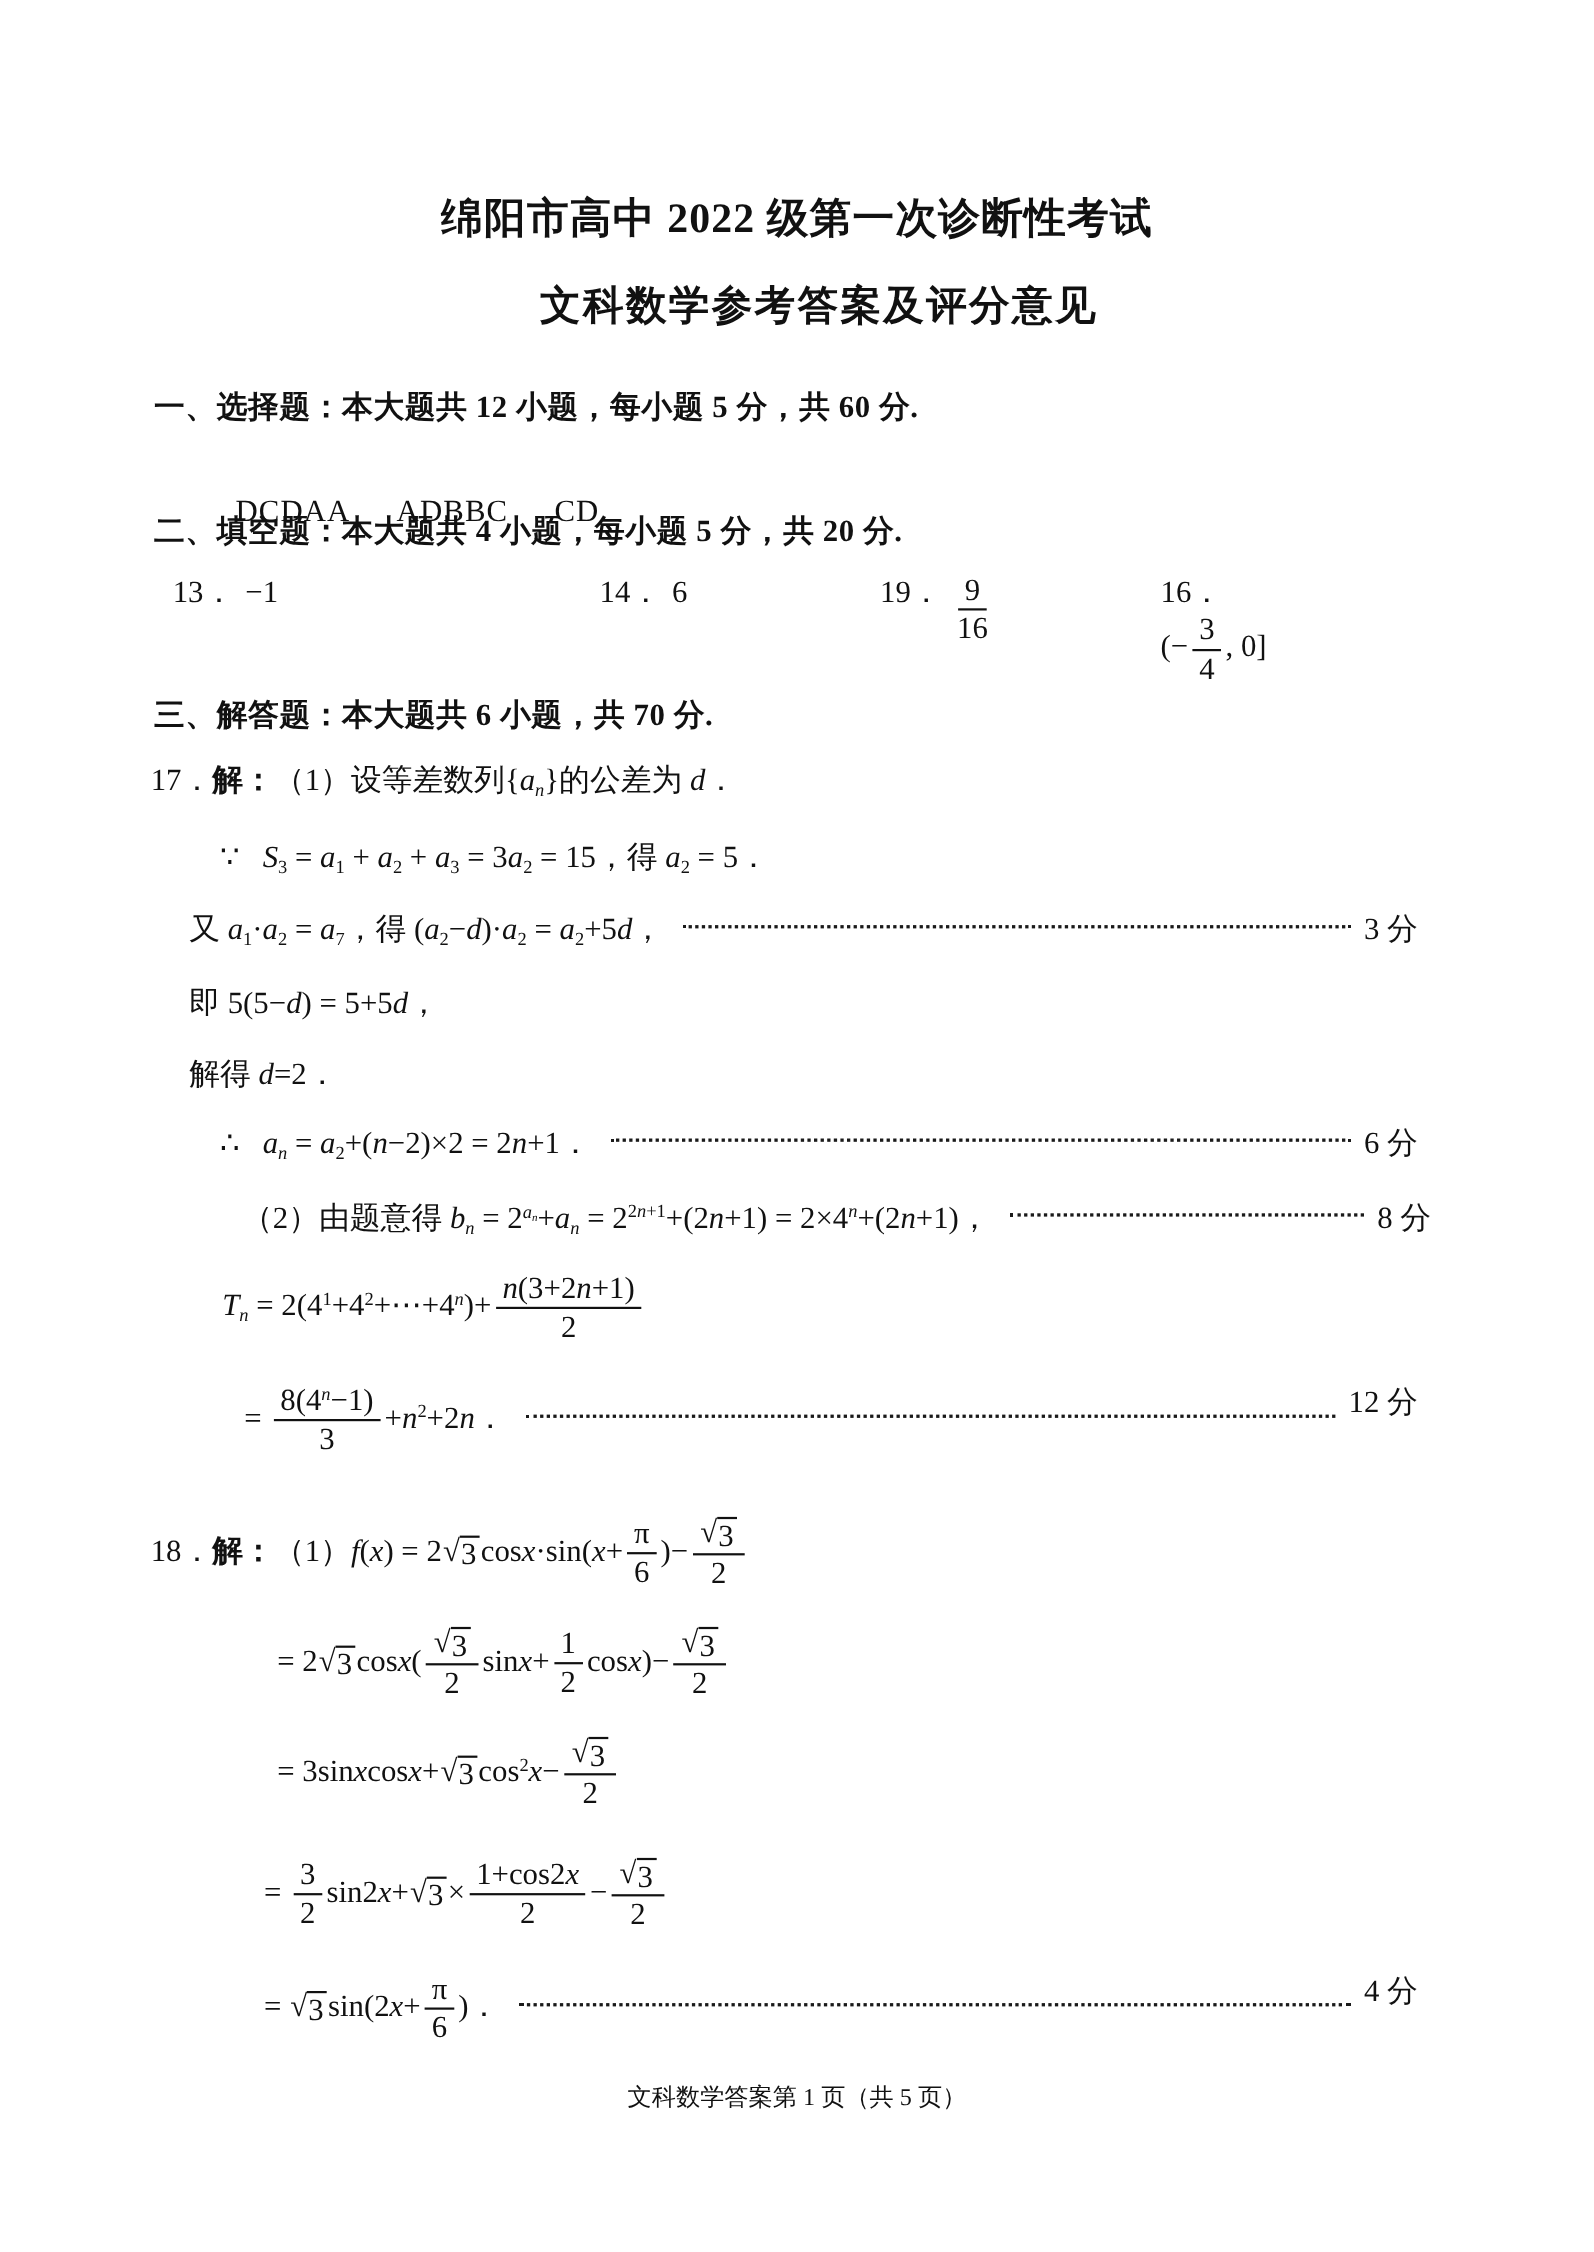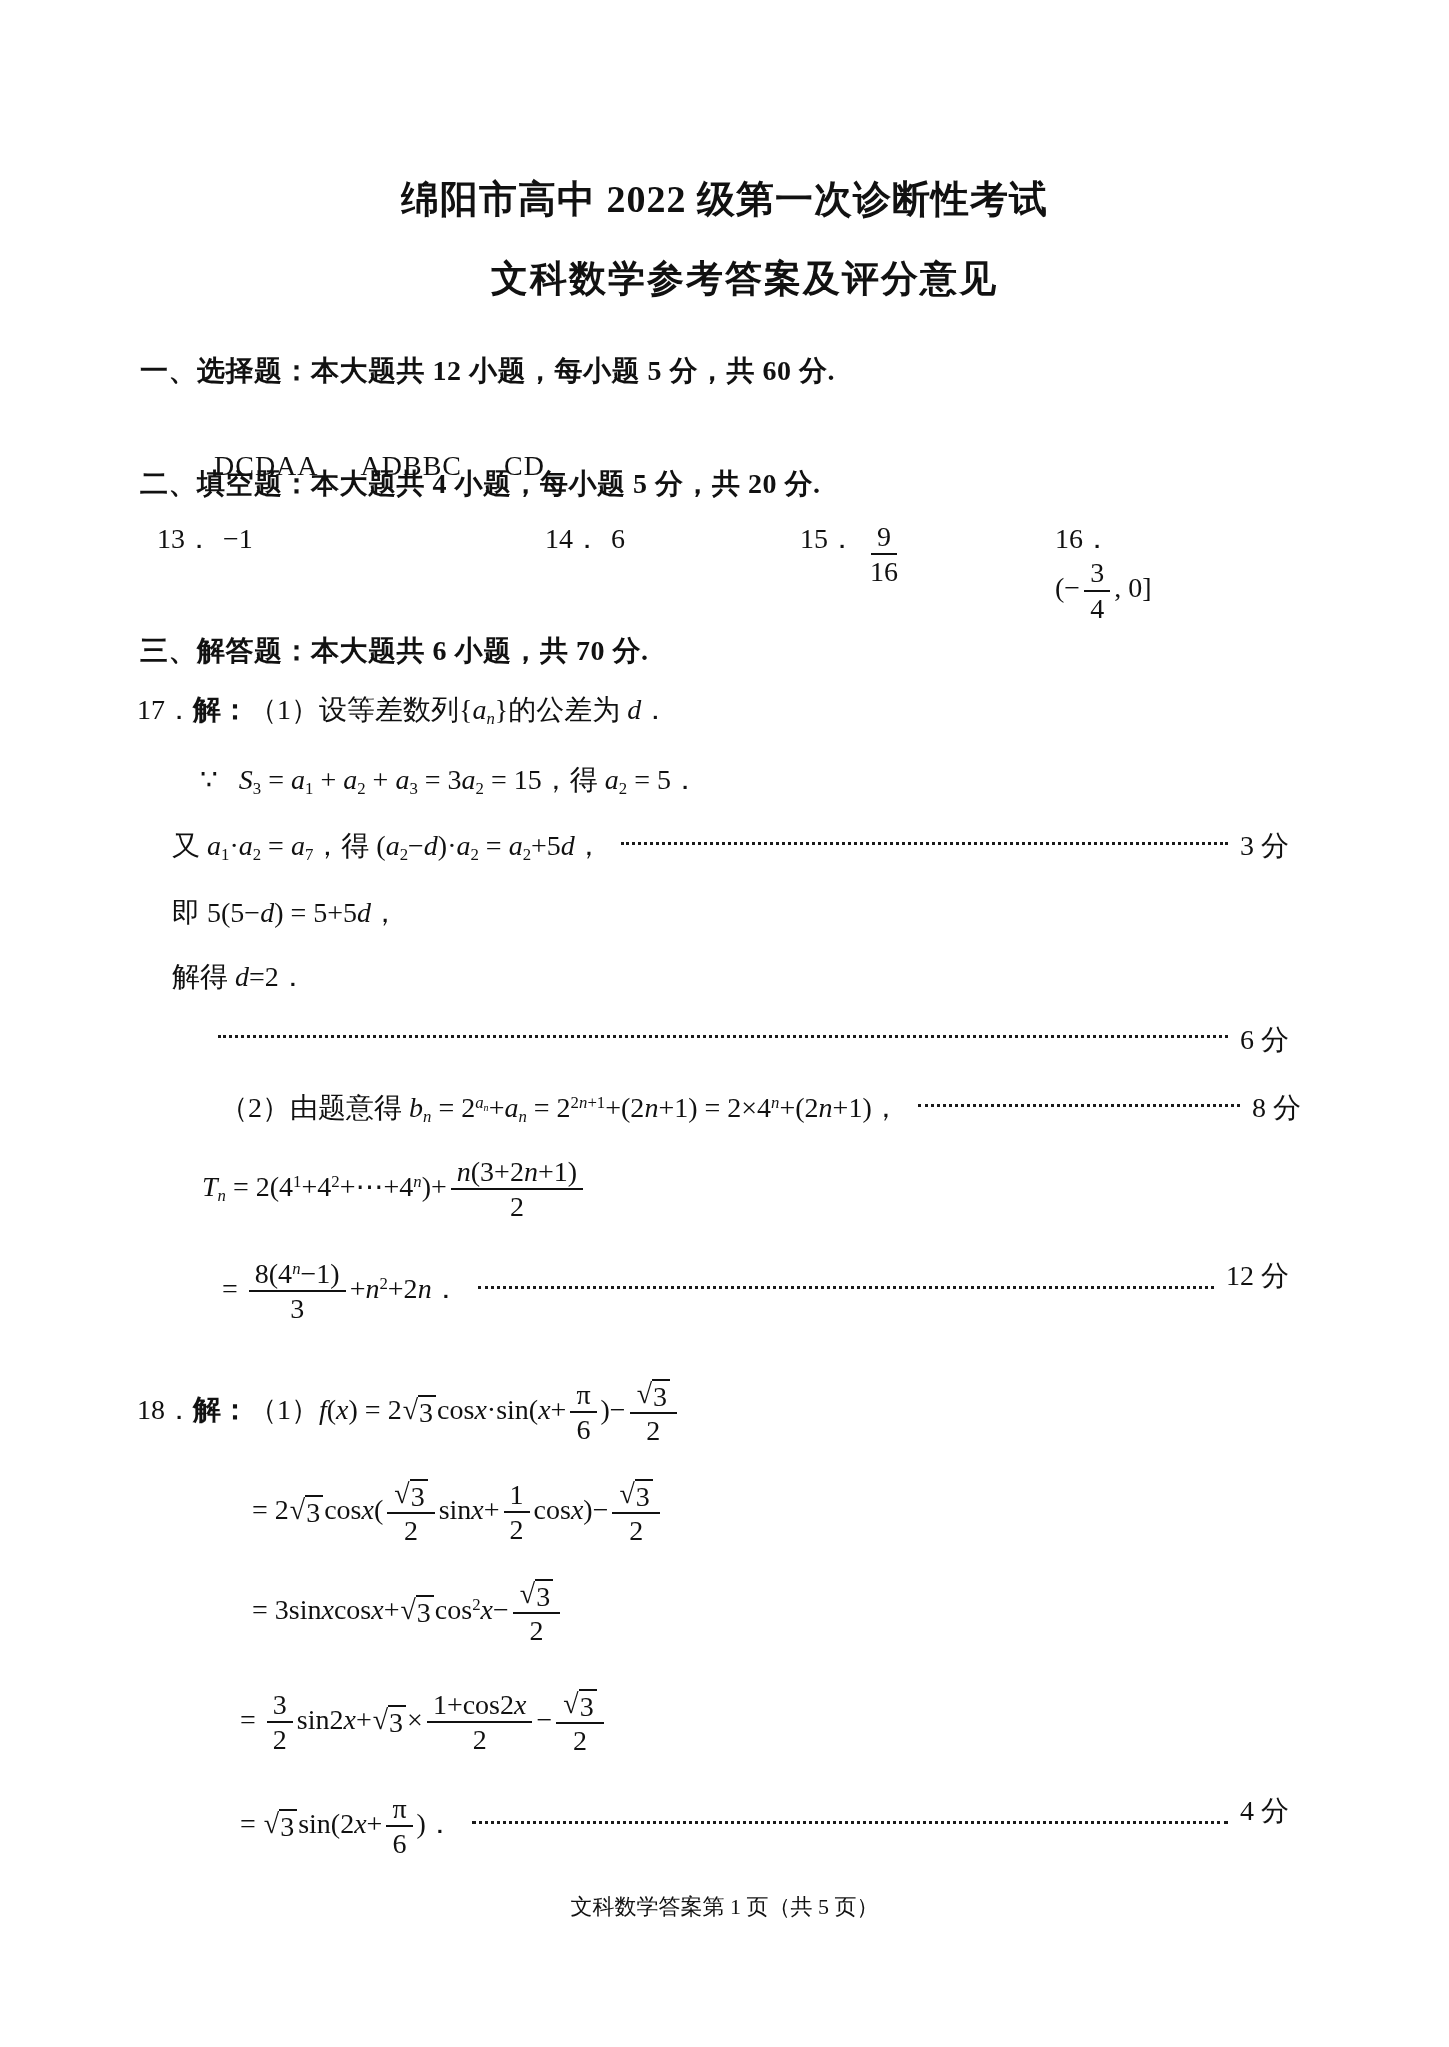--- a/index.html
+++ b/index.html
@@ -54,38 +54,39 @@
 </div>
 
 <div class="blk heading" style="top:466px;left:140px;">二、填空题：本大题共 4 小题，每小题 5 分，共 20 分.</div>
 <div class="line fillin" style="top:521px;left:157px;">
   <span class="lab">13．</span><span class="math"><span class="t">−1</span></span>
 </div>
 <div class="line fillin" style="top:521px;left:505px;margin-left:40px;">
   <span class="lab">14．</span><span class="math"><span class="t">6</span></span>
 </div>
 <div class="line fillin" style="top:521px;left:800px;">
-  <span class="lab">15．</span><span class="math"><span class="frac"><span class="num"><span class="t">9</span></span><span class="den"><span class="t">16</span></span></span></span>
+  <span class="lab">19．</span><span class="math"><span class="frac"><span class="num"><span class="t">9</span></span><span class="den"><span class="t">16</span></span></span></span>
 </div>
 <div class="line fillin" style="top:521px;left:1055px;flex-direction:column;">
   <span class="lab">16．</span><span class="math"><span class="t">(−</span><span class="frac"><span class="num"><span class="t">3</span></span><span class="den"><span class="t">4</span></span></span><span class="t">, 0]</span></span>
 </div>
 
 <div class="blk heading" style="top:633px;left:140px;">三、解答题：本大题共 6 小题，共 70 分.</div>
 
 <div class="line" style="top:692px;left:137px;"><span class="math"><span class="t">17．</span><span class="bd">解：</span><span class="t">（1）设等差数列{</span><span class="it">a</span><span class="ssub"><span class="it">n</span></span><span class="t">}的公差为 </span><span class="it">d</span><span class="t">．</span></span></div>
 <div class="line" style="top:762px;left:200px;"><span class="math"><span class="t">∵   </span><span class="it">S</span><span class="ssub"><span class="t">3</span></span><span class="t"> = </span><span class="it">a</span><span class="ssub"><span class="t">1</span></span><span class="t"> + </span><span class="it">a</span><span class="ssub"><span class="t">2</span></span><span class="t"> + </span><span class="it">a</span><span class="ssub"><span class="t">3</span></span><span class="t"> = 3</span><span class="it">a</span><span class="ssub"><span class="t">2</span></span><span class="t"> = 15，得 </span><span class="it">a</span><span class="ssub"><span class="t">2</span></span><span class="t"> = 5．</span></span></div>
 <div class="line" style="top:828px;left:172px;right:160px;">
   <span class="math"><span class="t">又 </span><span class="it">a</span><span class="ssub"><span class="t">1</span></span><span class="t">·</span><span class="it">a</span><span class="ssub"><span class="t">2</span></span><span class="t"> = </span><span class="it">a</span><span class="ssub"><span class="t">7</span></span><span class="t">，得 (</span><span class="it">a</span><span class="ssub"><span class="t">2</span></span><span class="t">−</span><span class="it">d</span><span class="t">)·</span><span class="it">a</span><span class="ssub"><span class="t">2</span></span><span class="t"> = </span><span class="it">a</span><span class="ssub"><span class="t">2</span></span><span class="t">+5</span><span class="it">d</span><span class="t">，</span></span>
   <span class="leader"></span>
   <span class="score">3 分</span>
 </div>
 <div class="line" style="top:895px;left:172px;"><span class="math"><span class="t">即 5(5−</span><span class="it">d</span><span class="t">) = 5+5</span><span class="it">d</span><span class="t">，</span></span></div>
 <div class="line" style="top:959px;left:172px;"><span class="math"><span class="t">解得 </span><span class="it">d</span><span class="t">=2．</span></span></div>
 <div class="line" style="top:1022px;left:200px;right:160px;">
+  <span class="math"><span class="t">∴   </span><span class="it">a</span><span class="ssub"><span class="it">n</span></span><span class="t"> = </span><span class="it">a</span><span class="ssub"><span class="t">2</span></span><span class="t">+(</span><span class="it">n</span><span class="t">−2)×2 = 2</span><span class="it">n</span><span class="t">+1．</span></span>
   <span class="leader"></span>
   <span class="score">6 分</span>
 </div>
 <div class="line" style="top:1090px;left:172px;right:148px;margin-left:48px;">
   <span class="math"><span class="t">（2）由题意得 </span><span class="it">b</span><span class="ssub"><span class="it">n</span></span><span class="t"> = 2</span><span class="ssup"><span class="it">a</span><span class="ssub"><span class="it">n</span></span></span><span class="t">+</span><span class="it">a</span><span class="ssub"><span class="it">n</span></span><span class="t"> = 2</span><span class="ssup"><span class="t">2</span><span class="it">n</span><span class="t">+1</span></span><span class="t">+(2</span><span class="it">n</span><span class="t">+1) = 2×4</span><span class="ssup"><span class="it">n</span></span><span class="t">+(2</span><span class="it">n</span><span class="t">+1)，</span></span>
   <span class="leader"></span>
   <span class="score">8 分</span>
 </div>
 <div class="line" style="top:1156px;left:202px;"><span class="math"><span class="it">T</span><span class="ssub"><span class="it">n</span></span><span class="t"> = 2(4</span><span class="ssup"><span class="t">1</span></span><span class="t">+4</span><span class="ssup"><span class="t">2</span></span><span class="t">+⋯+4</span><span class="ssup"><span class="it">n</span></span><span class="t">)+</span><span class="frac"><span class="num"><span class="it">n</span><span class="t">(3+2</span><span class="it">n</span><span class="t">+1)</span></span><span class="den"><span class="t">2</span></span></span></span></div>
 <div class="line" style="top:1258px;left:222px;right:160px;">

